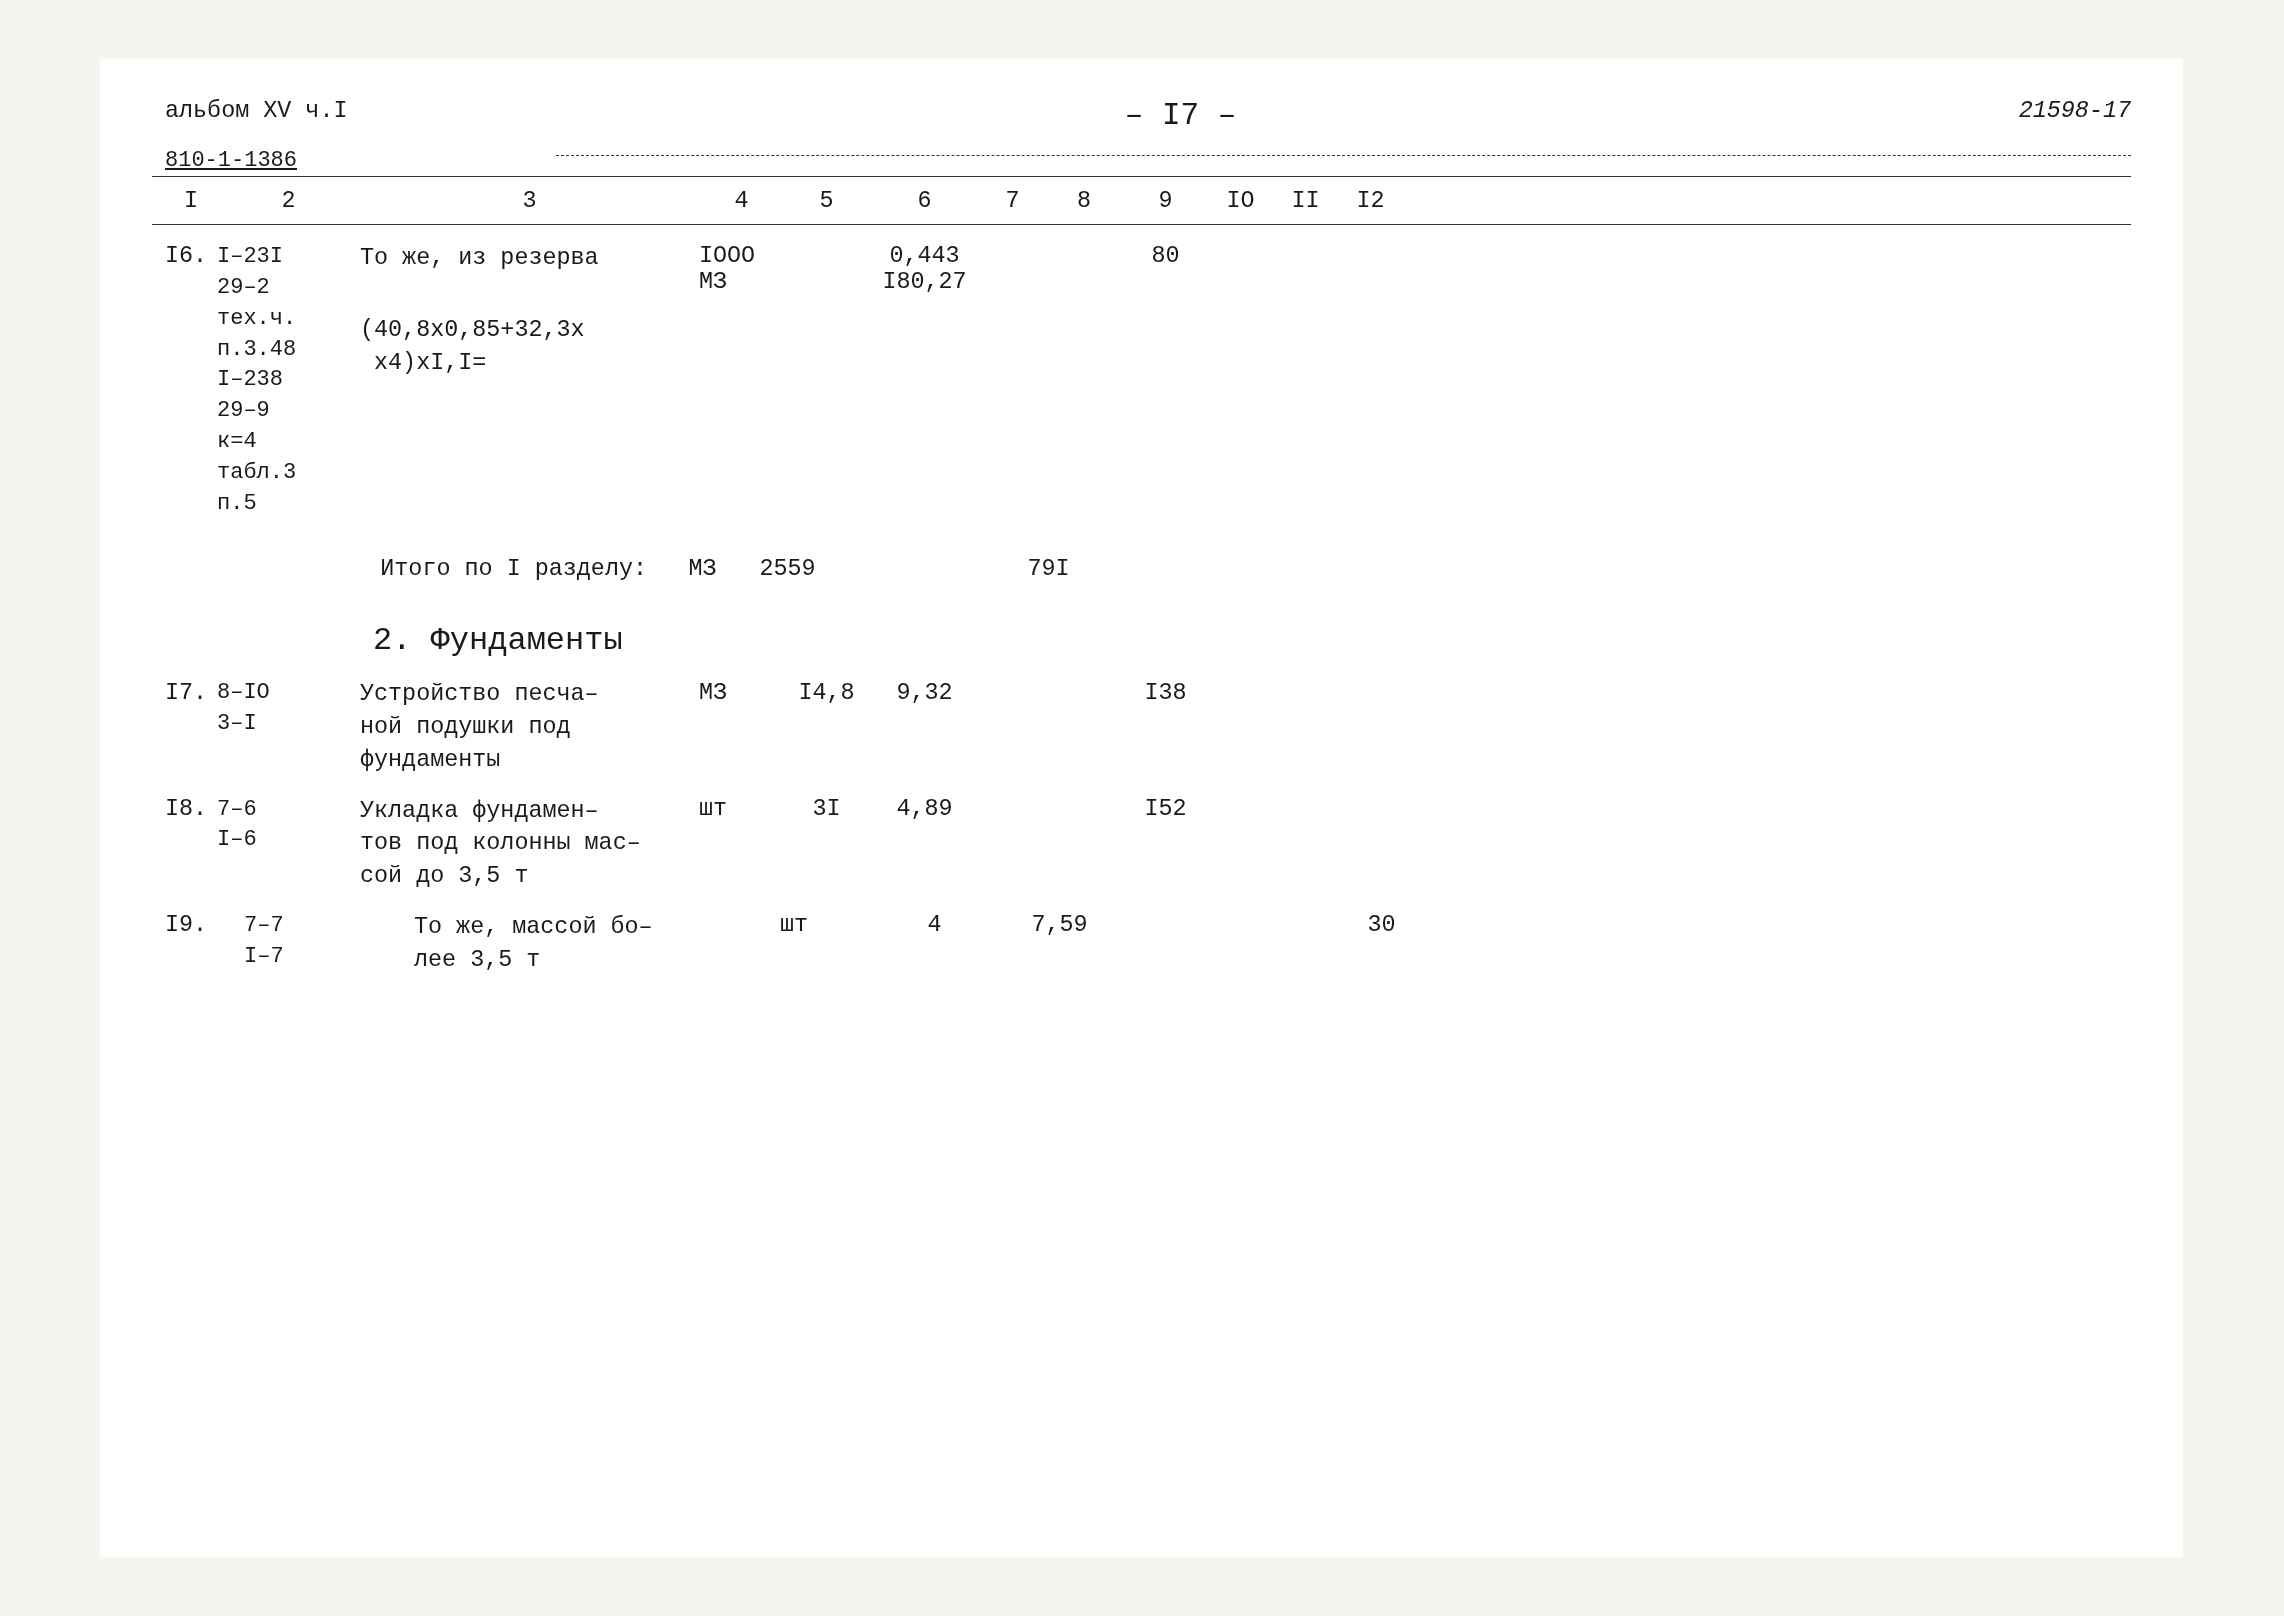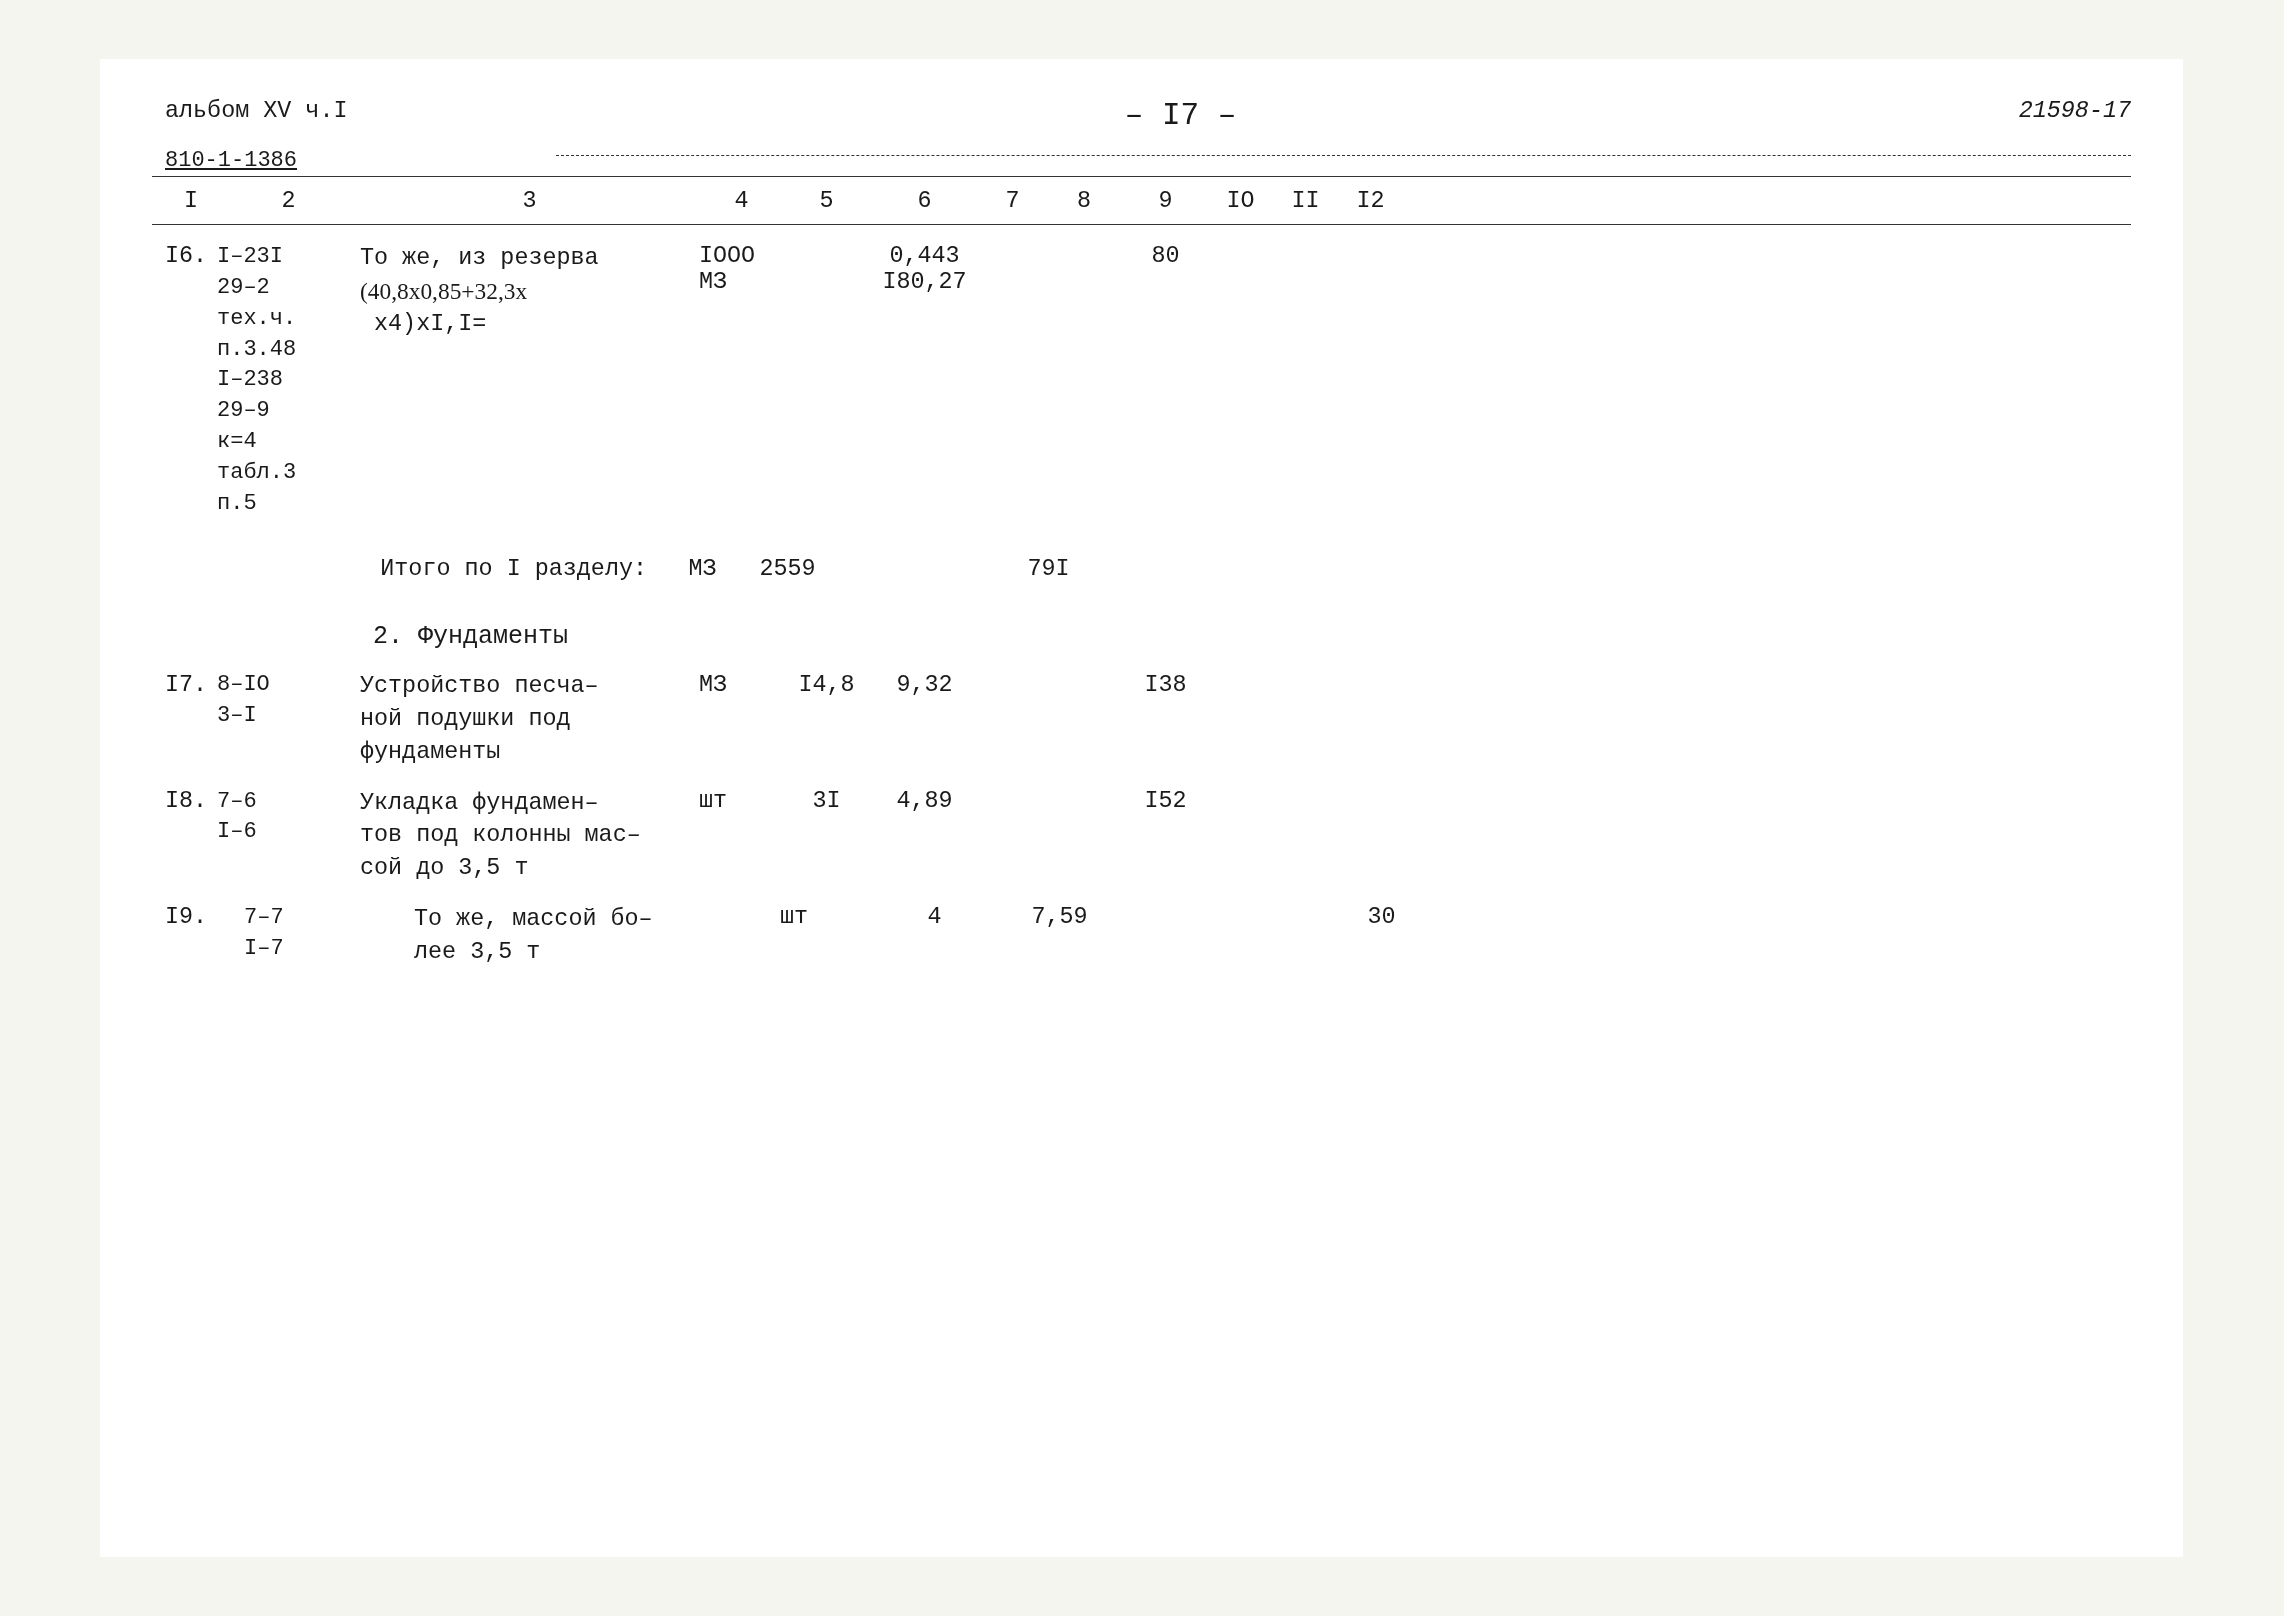--- a/index.html
+++ b/index.html
@@ -185,21 +185,21 @@
     }
 
     .spacer {
       height: 19.5px;
     }
 
     .section-title {
       padding-left: 13px;
       padding-top: 10.4px;
       padding-bottom: 10.4px;
-      font-size: 25px;
+      font-size: 32px;
       margin-left: 195px;
     }
 
     .itogo-row {
       display: flex;
       align-items: center;
       padding: 10.4px 0;
       padding-left: 13px;
       font-size: 23.4px;
       font-family: Liberation Mono, monospace;
@@ -267,21 +267,21 @@
 
   <div class="data-section">
 
     <div class="data-row" style="padding-top:13px; padding-bottom: 6.5px;">
       <div class="row-num">I6.</div>
       <div class="row-ref">
         I–23I<br>29–2<br>тех.ч.<br>п.3.48<br>I–238<br>29–9<br>к=4<br>табл.3<br>п.5
       </div>
       <div class="row-desc">
         <div>То же, из резерва</div>
-        <div style=" font-family: Liberation Serif, serif;">(40,8х0,85+32,3х</div>
+        <div style="margin-top: 39px;">(40,8х0,85+32,3х</div>
         <div>&nbsp;x4)хI,I=</div>
       </div>
       <div class="row-unit">IOOO<br>МЗ</div>
       <div class="row-qty"></div>
       <div class="row-val6">0,443 I80,27</div>
       <div class="row-val7"></div>
       <div class="row-val8"></div>
       <div class="row-val9">80</div>
       <div class="row-val10"></div>
       <div class="row-val11"></div>

